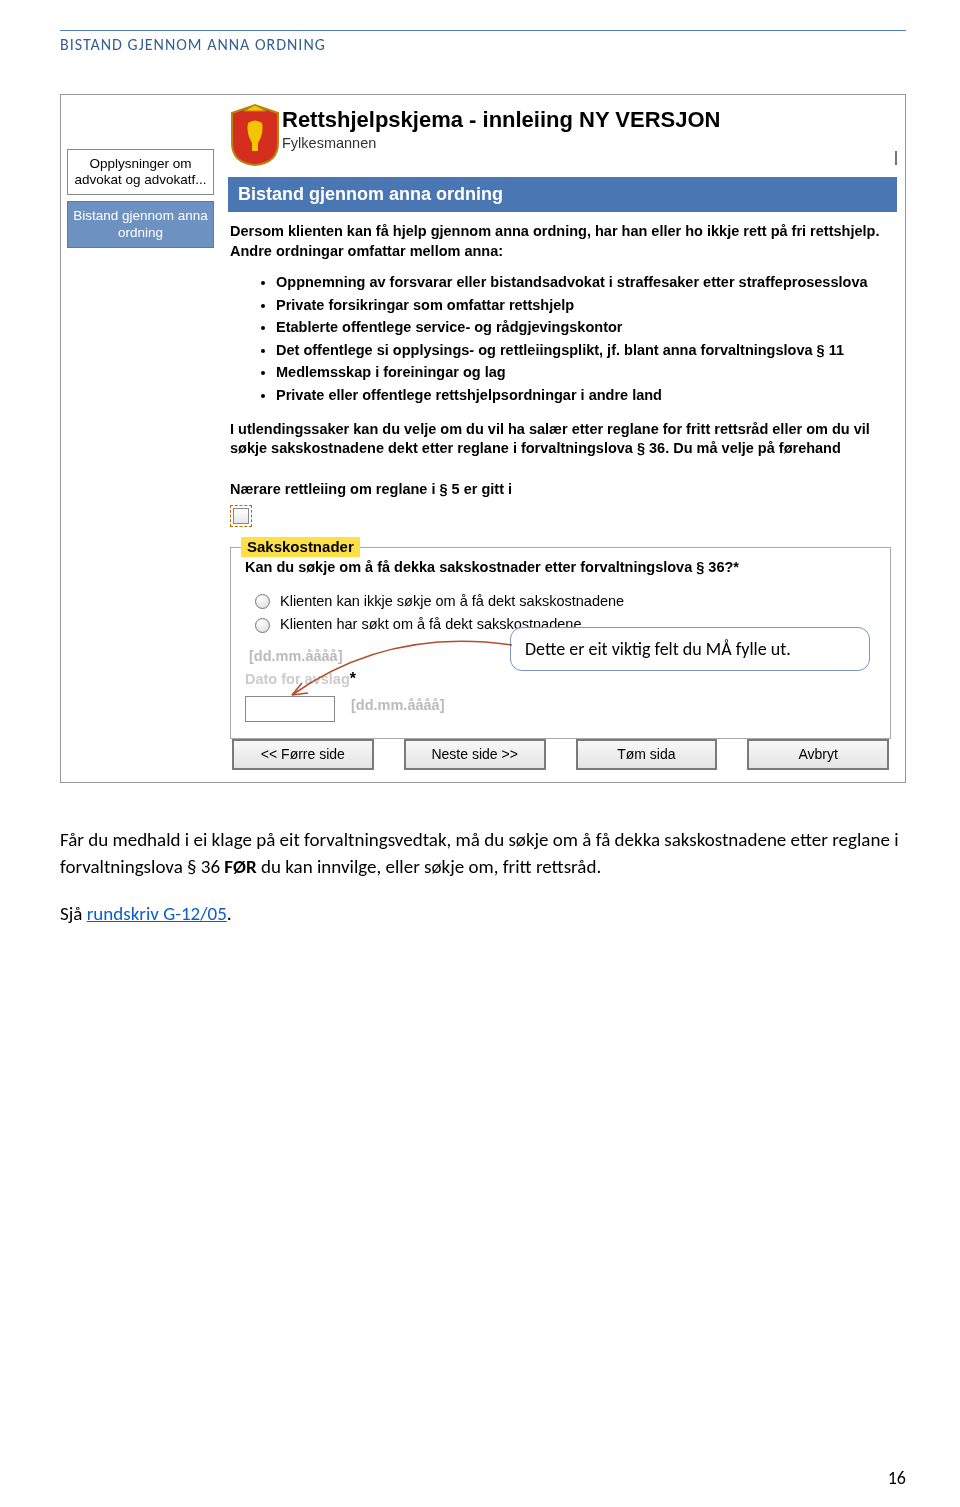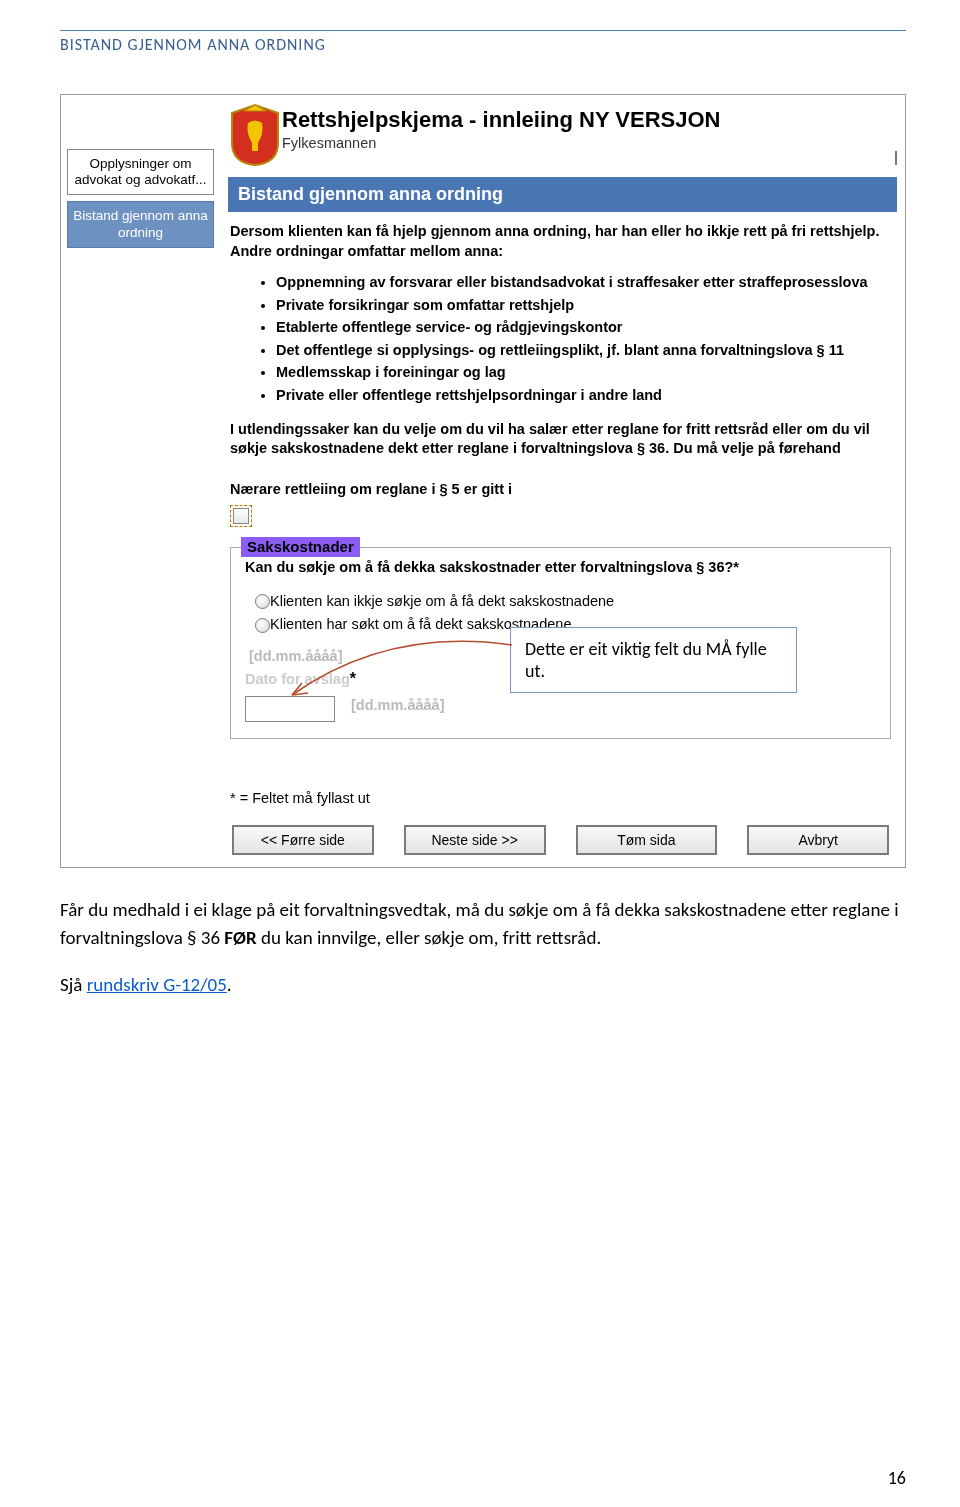--- a/index.html
+++ b/index.html
@@ -147,28 +147,28 @@
   }
   .fieldset {
     border: 1px solid #aaa;
     margin: 18px 0 0 0;
     padding: 10px 14px 16px 14px;
     position: relative;
   }
   .fs-legend {
     position: absolute;
     top: -11px; left: 10px;
-    background: #8b5cf6;
+    background: #fde047;
     padding: 0 6px;
     font-weight: bold;
     font-size: 15px;
   }
   .fs-q { font-weight: bold; font-size: 14.5px; margin: 0 0 14px 0; }
   .radio-row {
-    display:flex; align-items:center; 
+    display:flex; align-items:center; gap:10px;
     font-size:14.5px; margin:4px 0 4px 10px;
   }
   .radio {
     width:15px;height:15px;border:1px solid #777;border-radius:50%;
     background:radial-gradient(circle at 35% 30%,#fff,#d8d8d8);
   }
   .placeholder-date { color:#bbb; font-weight:bold; font-size:14.5px; margin:12px 0 2px 4px;}
   .dfa-row { display:flex;align-items:flex-end;gap:0;margin-top:2px;}
   .dfa-label { color:#ccc; font-size:14.5px; font-weight:bold;}
   .dfa-ast { font-size:16px; color:#000; font-weight:bold;}
@@ -186,21 +186,21 @@
     background:linear-gradient(#f8f8f8,#e4e4e4);
     padding:4px 0;
     text-align:center;
     font-size:14px;
     font-family:Arial,sans-serif;
   }
   .body-text {
     font-family: Calibri, Arial, sans-serif;
     font-size: 19px;
     line-height: 1.45;
-    margin-top: 28px;
+    margin-top: 43px;
     color:#000;
   }
   .body-text a { color:#0b5dcf; text-decoration: underline; }
   .pagenum {
     position:absolute;
     bottom:18px; right:54px;
     font-family: Calibri, Arial, sans-serif;
     font-size:18px;
     color:#000;
   }
@@ -274,34 +274,33 @@
             <div class="dfa-row">
               <span class="dfa-label">Dato for avslag</span>
               <span class="dfa-ast">*</span>
             </div>
             <div style="display:flex;gap:16px;align-items:center;">
               <div class="small-input"></div>
               <span style="color:#bbb;font-weight:bold;font-size:14.5px;">[dd.mm.åååå]</span>
             </div>
           </div>
 
-          <div class="req-note">* = Feltet må fyllast ut</div>
 
           <div class="btn-row">
             <div class="btn">&lt;&lt; Førre side</div>
             <div class="btn">Neste side &gt;&gt;</div>
             <div class="btn">Tøm sida</div>
             <div class="btn">Avbryt</div>
           </div>
         </div>
       </div>
     </div>
   </div>
 
-  <div class="note-box" style="left:510px; top:627px; width:287px;">Dette er eit viktig felt du MÅ fylle ut.</div>
+  <div class="note-box" style="left:510px; top:627px; width:360px;border-radius:12px;">Dette er eit viktig felt du MÅ fylle ut.</div>
   <svg class="arrow-svg" style="left:278px; top:631px; width:238px; height:74px;">
     <path d="M234 14 Q110 -4 14 64" stroke="#b44d2d" stroke-width="1.6" fill="none"></path>
     <path d="M14 64 L24 52 M14 64 L30 62" stroke="#b44d2d" stroke-width="1.6" fill="none"></path>
   </svg>
 
   <div class="body-text">
     <p>
       <span>Får du medhald i ei klage på eit forvaltningsvedtak, må du søkje om å få dekka sakskostnadene etter reglane i forvaltningslova § 36 </span><b>FØR</b><span> du kan innvilge, eller søkje om, fritt rettsråd.</span>
     </p>
     <p>

